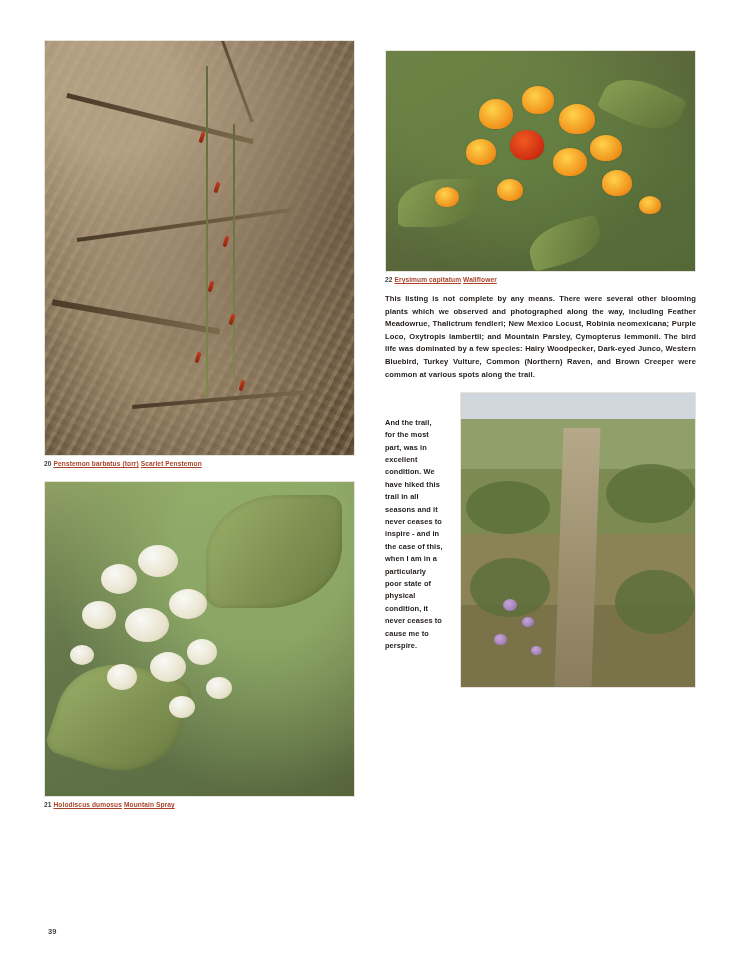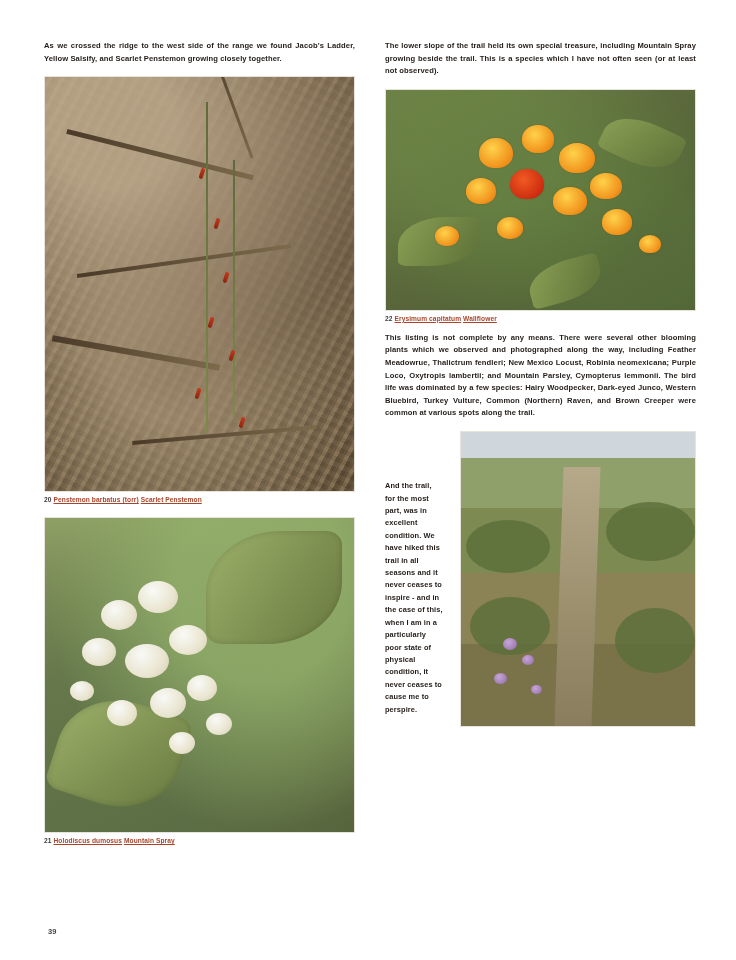--- a/index.html
+++ b/index.html
@@ -178,36 +178,35 @@
     margin-right: 8px;
   }
   .narrowcol p.body {
     text-align: left;
     font-size: 7.4px;
     line-height: 12.4px;
   }
   .rowflex {
     display: flex;
     gap: 9px;
-    align-items: flex-end;
+    align-items: center;
   }
   .rowflex .figure {
     flex: 1;
   }
 </style>
 </head>
 <body>
 
 <div class="page">
 
   <div class="cols">
 
     <div class="col">
 
-      <p class="body">As we crossed the ridge to the west side of the range we found Jacob's Ladder, Yellow Salsify, and Scarlet Penstemon growing closely together.</p>
 
       <div class="figure">
         <div class="photo photo1">
           <div class="twig" style="left:6%;top:18%;width:62%;height:5px;transform:rotate(14deg);"></div>
           <div class="twig" style="left:10%;top:44%;width:70%;height:4px;transform:rotate(-8deg);"></div>
           <div class="twig" style="left:2%;top:66%;width:55%;height:6px;transform:rotate(10deg);"></div>
           <div class="twig" style="left:28%;top:86%;width:60%;height:4px;transform:rotate(-5deg);"></div>
           <div class="twig" style="left:40%;top:5%;width:40%;height:3px;transform:rotate(70deg);"></div>
           <div class="stem" style="left:52%;top:6%;height:80%;"></div>
           <div class="stem" style="left:61%;top:20%;height:62%;"></div>
@@ -246,21 +245,20 @@
           <span class="num">21</span>
           <span class="link">Holodiscus dumosus</span>
           <span class="link">Mountain Spray</span>
         </div>
       </div>
 
     </div>
 
     <div class="col">
 
-      <p class="body">The lower slope of the trail held its own special treasure, including Mountain Spray growing beside the trail. This is a species which I have not often seen (or at least not observed).</p>
 
       <div class="figure" style="margin-top:10px;">
         <div class="photo photo2">
           <div class="leafy" style="left:4%;top:58%;width:26%;height:22%;"></div>
           <div class="leafy" style="left:70%;top:14%;width:26%;height:20%;transform:rotate(25deg);"></div>
           <div class="leafy" style="left:46%;top:78%;width:24%;height:18%;transform:rotate(-15deg);"></div>
           <div class="petal" style="left:30%;top:22%;width:34px;height:30px;"></div>
           <div class="petal" style="left:44%;top:16%;width:32px;height:28px;"></div>
           <div class="petal" style="left:56%;top:24%;width:36px;height:30px;"></div>
           <div class="petal red" style="left:40%;top:36%;width:34px;height:30px;"></div>

